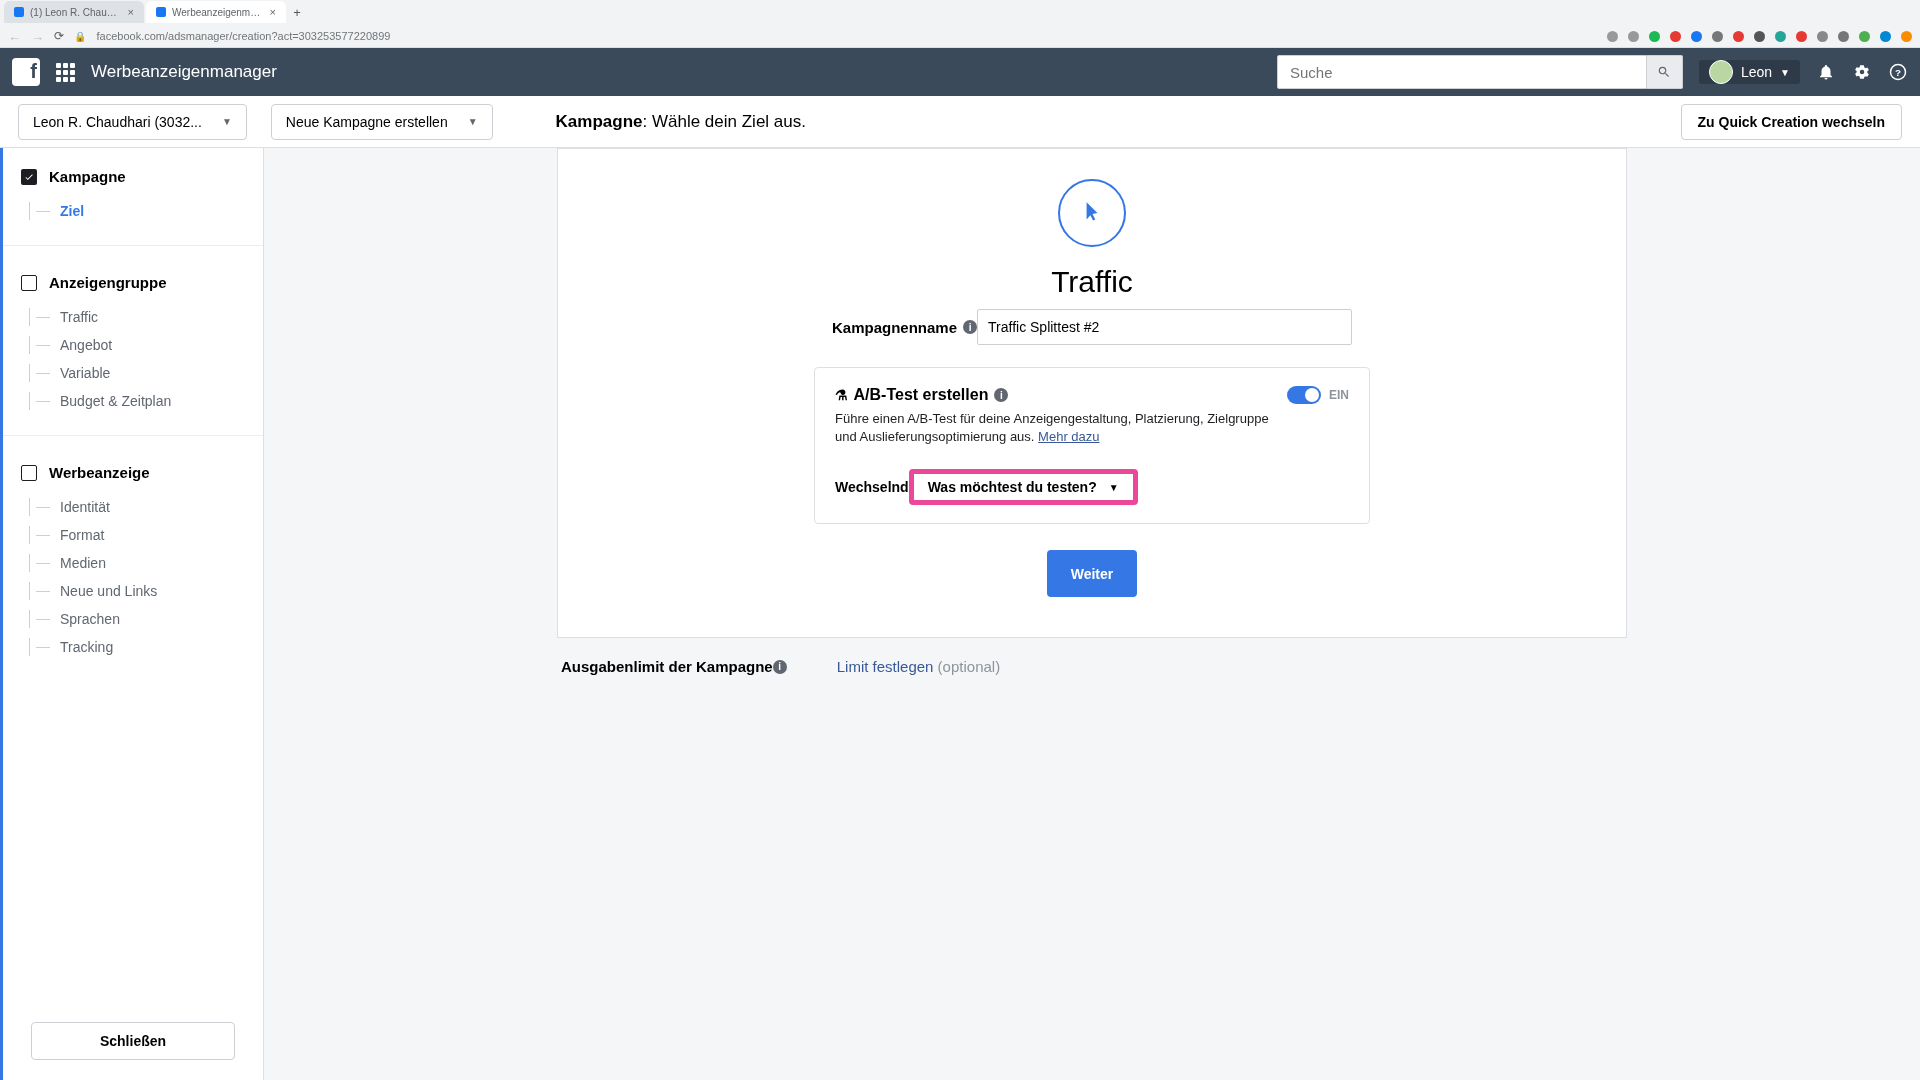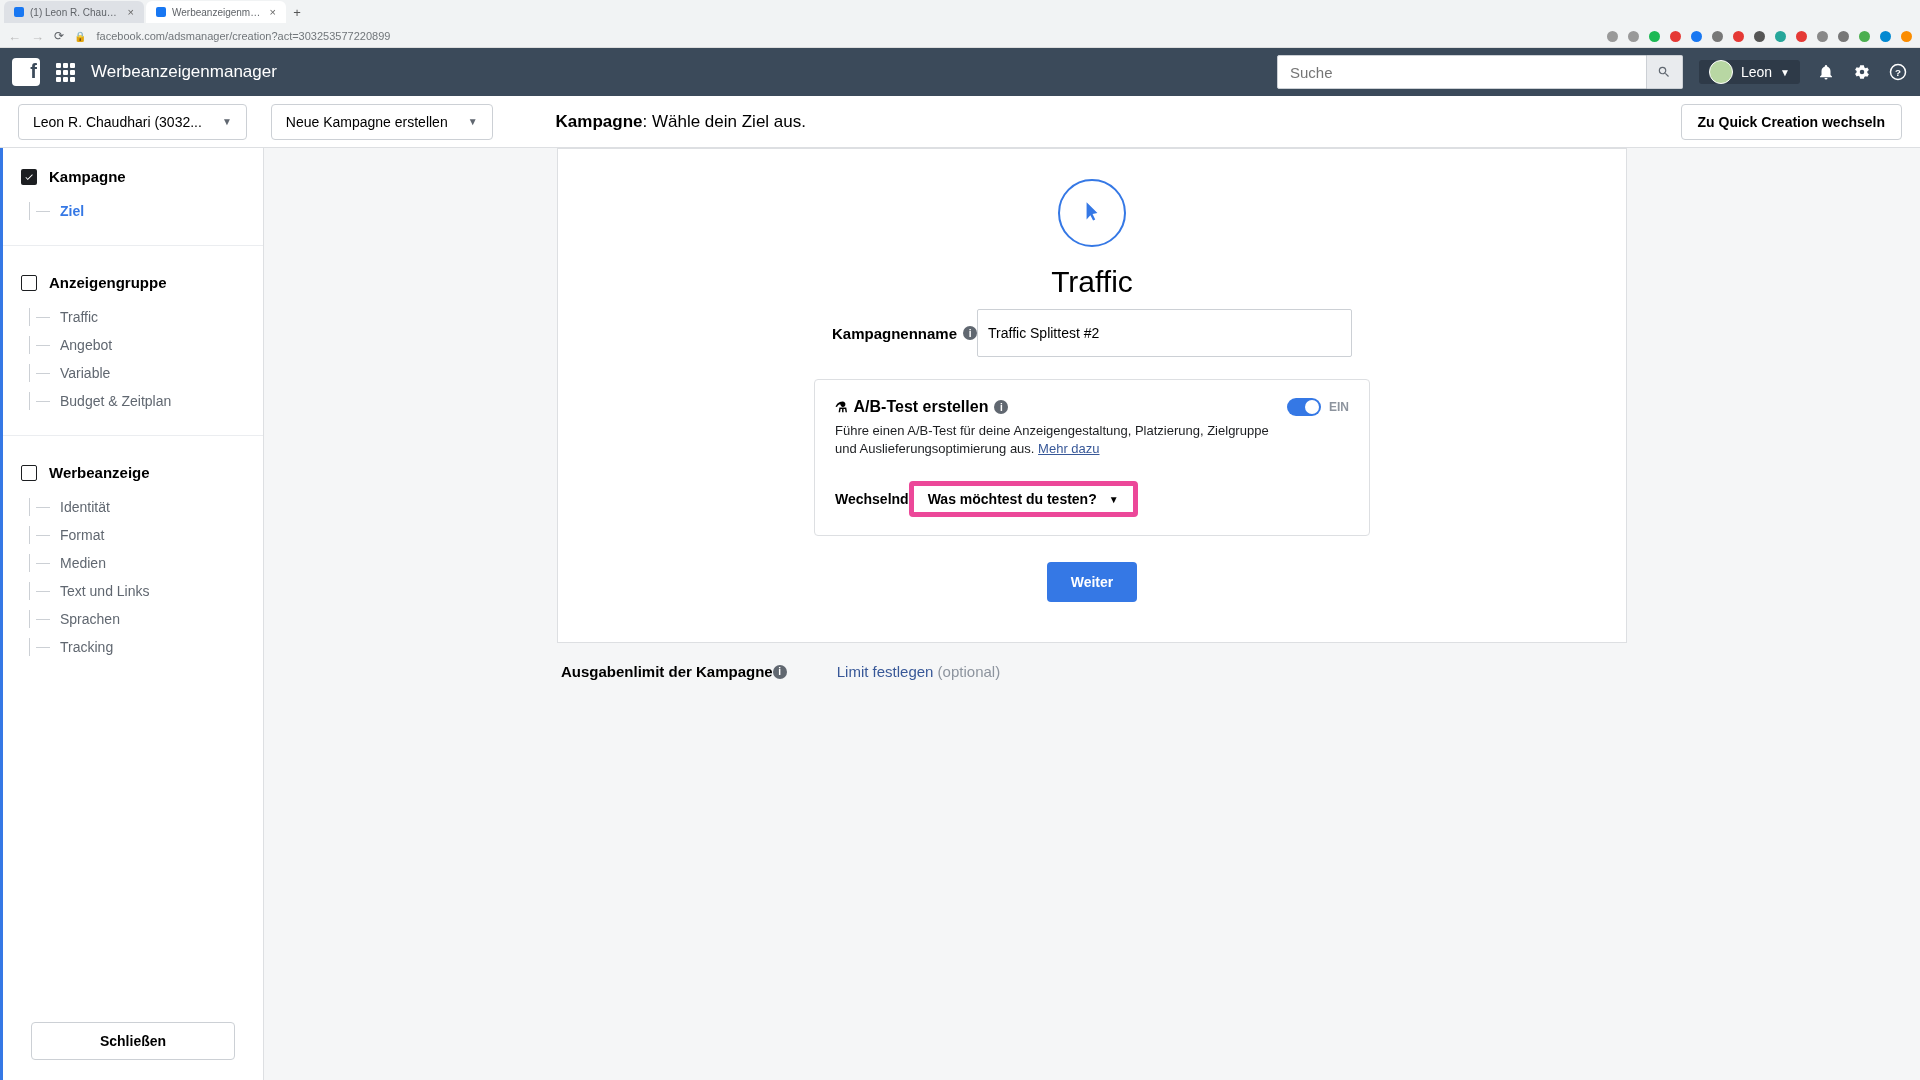--- a/index.html
+++ b/index.html
@@ -64,38 +64,38 @@
 .card { background: #fff; border: 1px solid #dddfe2; margin: 0 auto; max-width: 1070px; padding: 30px 40px 40px; }
 .objective-icon { width: 68px; height: 68px; margin: 0 auto 18px; border: 2px solid #3578e5; border-radius: 50%; display: flex; align-items: center; justify-content: center; }
 .cursor-svg { fill: #3578e5; }
 .obj-title { text-align: center; font-size: 30px; font-weight: 400; margin-bottom: 10px; }
 .obj-desc { text-align: center; font-size: 16px; color: #1c1e21; max-width: 560px; margin: 0 auto 22px; line-height: 1.35; }
 .link { color: #385898; text-decoration: underline; cursor: pointer; }
 
 .form-row { display: flex; align-items: center; justify-content: center; margin-bottom: 22px; }
 .form-label { font-size: 15px; font-weight: 600; display: flex; align-items: center; gap: 6px; }
 .info-i { width: 14px; height: 14px; border-radius: 50%; background: #606770; color: #fff; font-size: 10px; display: flex; align-items: center; justify-content: center; cursor: help; }
-.text-input { width: 375px; height: 48px; border: 1px solid #ccd0d5; padding: 0 10px; font-size: 14px; border-radius: 2px; }
+.text-input { width: 375px; height: 36px; border: 1px solid #ccd0d5; padding: 0 10px; font-size: 14px; border-radius: 2px; }
 
 .ab-box { width: 556px; margin: 0 auto 26px; border: 1px solid #dddfe2; border-radius: 4px; padding: 18px 20px; }
 .ab-head { display: flex; align-items: flex-start; gap: 16px; }
 .ab-title-wrap { flex: 1; }
 .ab-title { font-size: 16px; font-weight: 600; display: flex; align-items: center; gap: 6px; }
 .flask-icon { font-size: 14px; }
 .ab-desc { font-size: 13px; color: #1c1e21; margin-top: 6px; line-height: 1.35; }
 .toggle-wrap { display: flex; align-items: center; gap: 8px; }
 .toggle { width: 34px; height: 18px; background: #3578e5; border-radius: 9px; position: relative; cursor: pointer; }
 .toggle::after { content: ""; position: absolute; right: 2px; top: 2px; width: 14px; height: 14px; background: #fff; border-radius: 50%; }
 .toggle-label { font-size: 12px; font-weight: 600; color: #8d949e; }
 
 .variable-row { display: flex; align-items: center; margin-top: 24px; }
 .var-label { font-size: 14px; font-weight: 600; }
 .var-select { height: 36px; padding: 0 14px; border: 5px solid #ec4899; background: #fff; border-radius: 4px; font-size: 14px; font-weight: 600; display: flex; align-items: center; gap: 12px; cursor: pointer; }
 
-.primary-btn { display: block; margin: 0 auto; background: #3578e5; color: #fff; border: none; height: 40px; padding: 0 24px; border-radius: 4px; font-size: 14px; font-weight: 600; cursor: pointer; }
+.primary-btn { display: block; margin: 0 auto; background: #3578e5; color: #fff; border: none; height: 47px; padding: 0 24px; border-radius: 4px; font-size: 14px; font-weight: 600; cursor: pointer; }
 
 .limit-row { max-width: 1070px; margin: 12px auto 0; padding: 8px 4px; display: flex; align-items: center; gap: 50px; font-size: 15px; }
 .limit-title { font-weight: 600; display: flex; align-items: center; }
 .limit-action .set { color: #385898; cursor: pointer; }
 .limit-action .opt { color: #8d949e; }
 </style>
 </head>
 <body>
 
 <div class="browser-chrome">
@@ -250,21 +250,21 @@
       <div class="side-item">
           <div class="tree-h"></div>
           <span class="label">Format</span>
         </div>
       <div class="side-item">
           <div class="tree-h"></div>
           <span class="label">Medien</span>
         </div>
       <div class="side-item">
           <div class="tree-h"></div>
-          <span class="label">Text und Links</span>
+          <span class="label">Neue und Links</span>
         </div>
       <div class="side-item">
           <div class="tree-h"></div>
           <span class="label">Sprachen</span>
         </div>
       <div class="side-item">
           <div class="tree-h"></div>
           <span class="label">Tracking</span>
         </div>
     </div>

